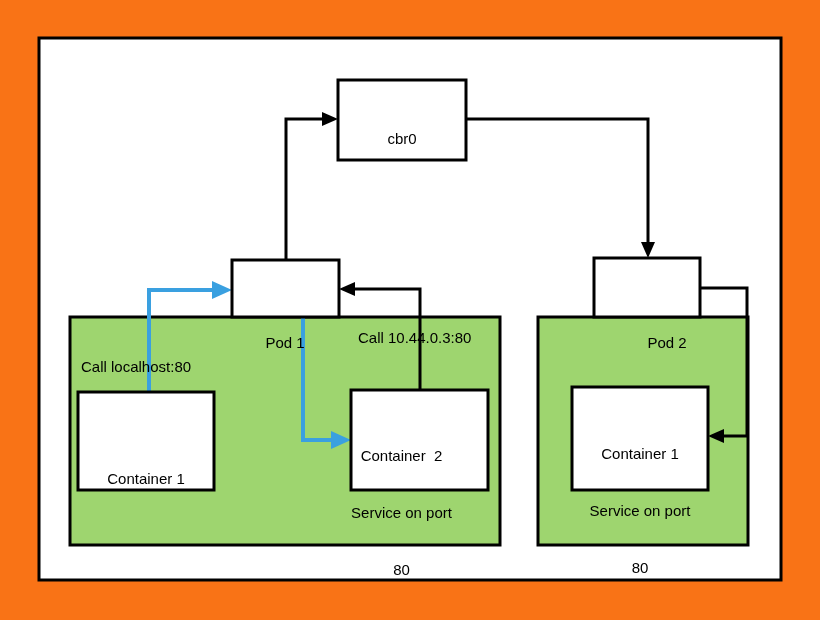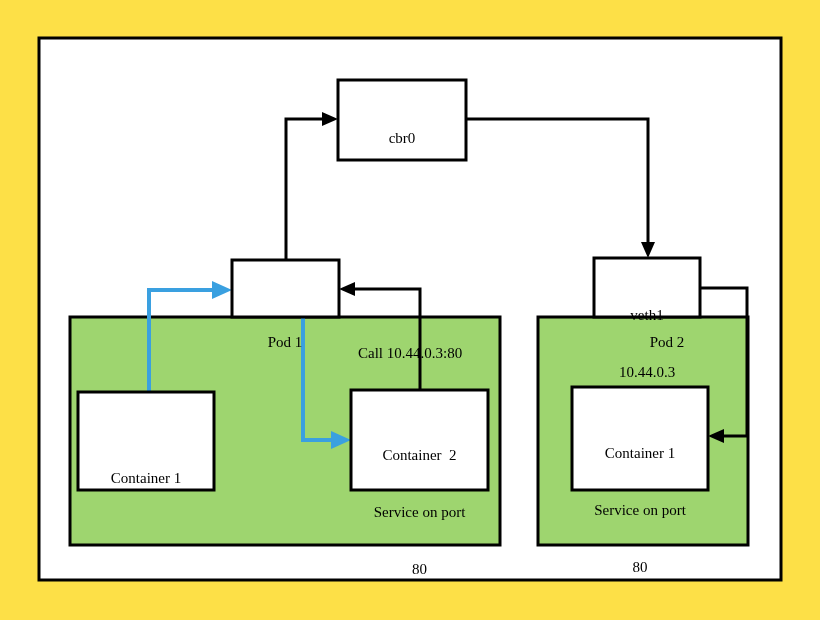--- a/index.html
+++ b/index.html
@@ -4,22 +4,22 @@
 <style>
   html, body {
     margin: 0;
     padding: 0;
     background: #ffffff;
   }
   #canvas {
     position: relative;
     width: 820px;
     height: 620px;
-    background: #fde047;
-    font-family: Liberation Serif, serif;
+    background: #f97316;
+    font-family: Liberation Sans, sans-serif;
     overflow: hidden;
   }
   svg.diagram-layer {
     position: absolute;
     left: 0;
     top: 0;
     width: 820px;
     height: 620px;
   }
   .node-label {
@@ -81,35 +81,32 @@
     <rect x="351" y="390" width="137" height="100" fill="#ffffff" stroke="#000000" stroke-width="3"></rect>
 
     <rect x="572" y="387" width="136" height="103" fill="#ffffff" stroke="#000000" stroke-width="3"></rect>
   </svg>
 
   <div class="node-label" style="left:338px; top:91px; width:128px;">
     <div>cbr0</div>
   </div>
 
 
-  <div class="node-label" style="left:594px; top:268px; width:106px;">
-    <div>veth1</div>
-    <div>10.44.0.3</div>
-  </div>
 
   <div class="node-label" style="left:210px; top:333px; width:150px;">Pod 1</div>
   <div class="node-label" style="left:592px; top:333px; width:150px;">Pod 2</div>
 
-  <div class="free-label" style="left:358px; top:344px;">Call 10.44.0.3:80</div>
+  <div class="free-label" style="left:81px; top:357px;">Call localhost:80</div>
+  <div class="free-label" style="left:358px; top:328px;">Call 10.44.0.3:80</div>
 
   <div class="node-label" style="left:78px; top:431px; width:136px;">
     <div>Container 1</div>
   </div>
 
-  <div class="node-label" style="left:351px; top:408px; width:137px;">
+  <div class="node-label" style="left:333px; top:408px; width:137px;">
     <div>Container  2</div>
     <div>Service on port</div>
     <div>80</div>
   </div>
 
   <div class="node-label" style="left:572px; top:406px; width:136px;">
     <div>Container 1</div>
     <div>Service on port</div>
     <div>80</div>
   </div>

